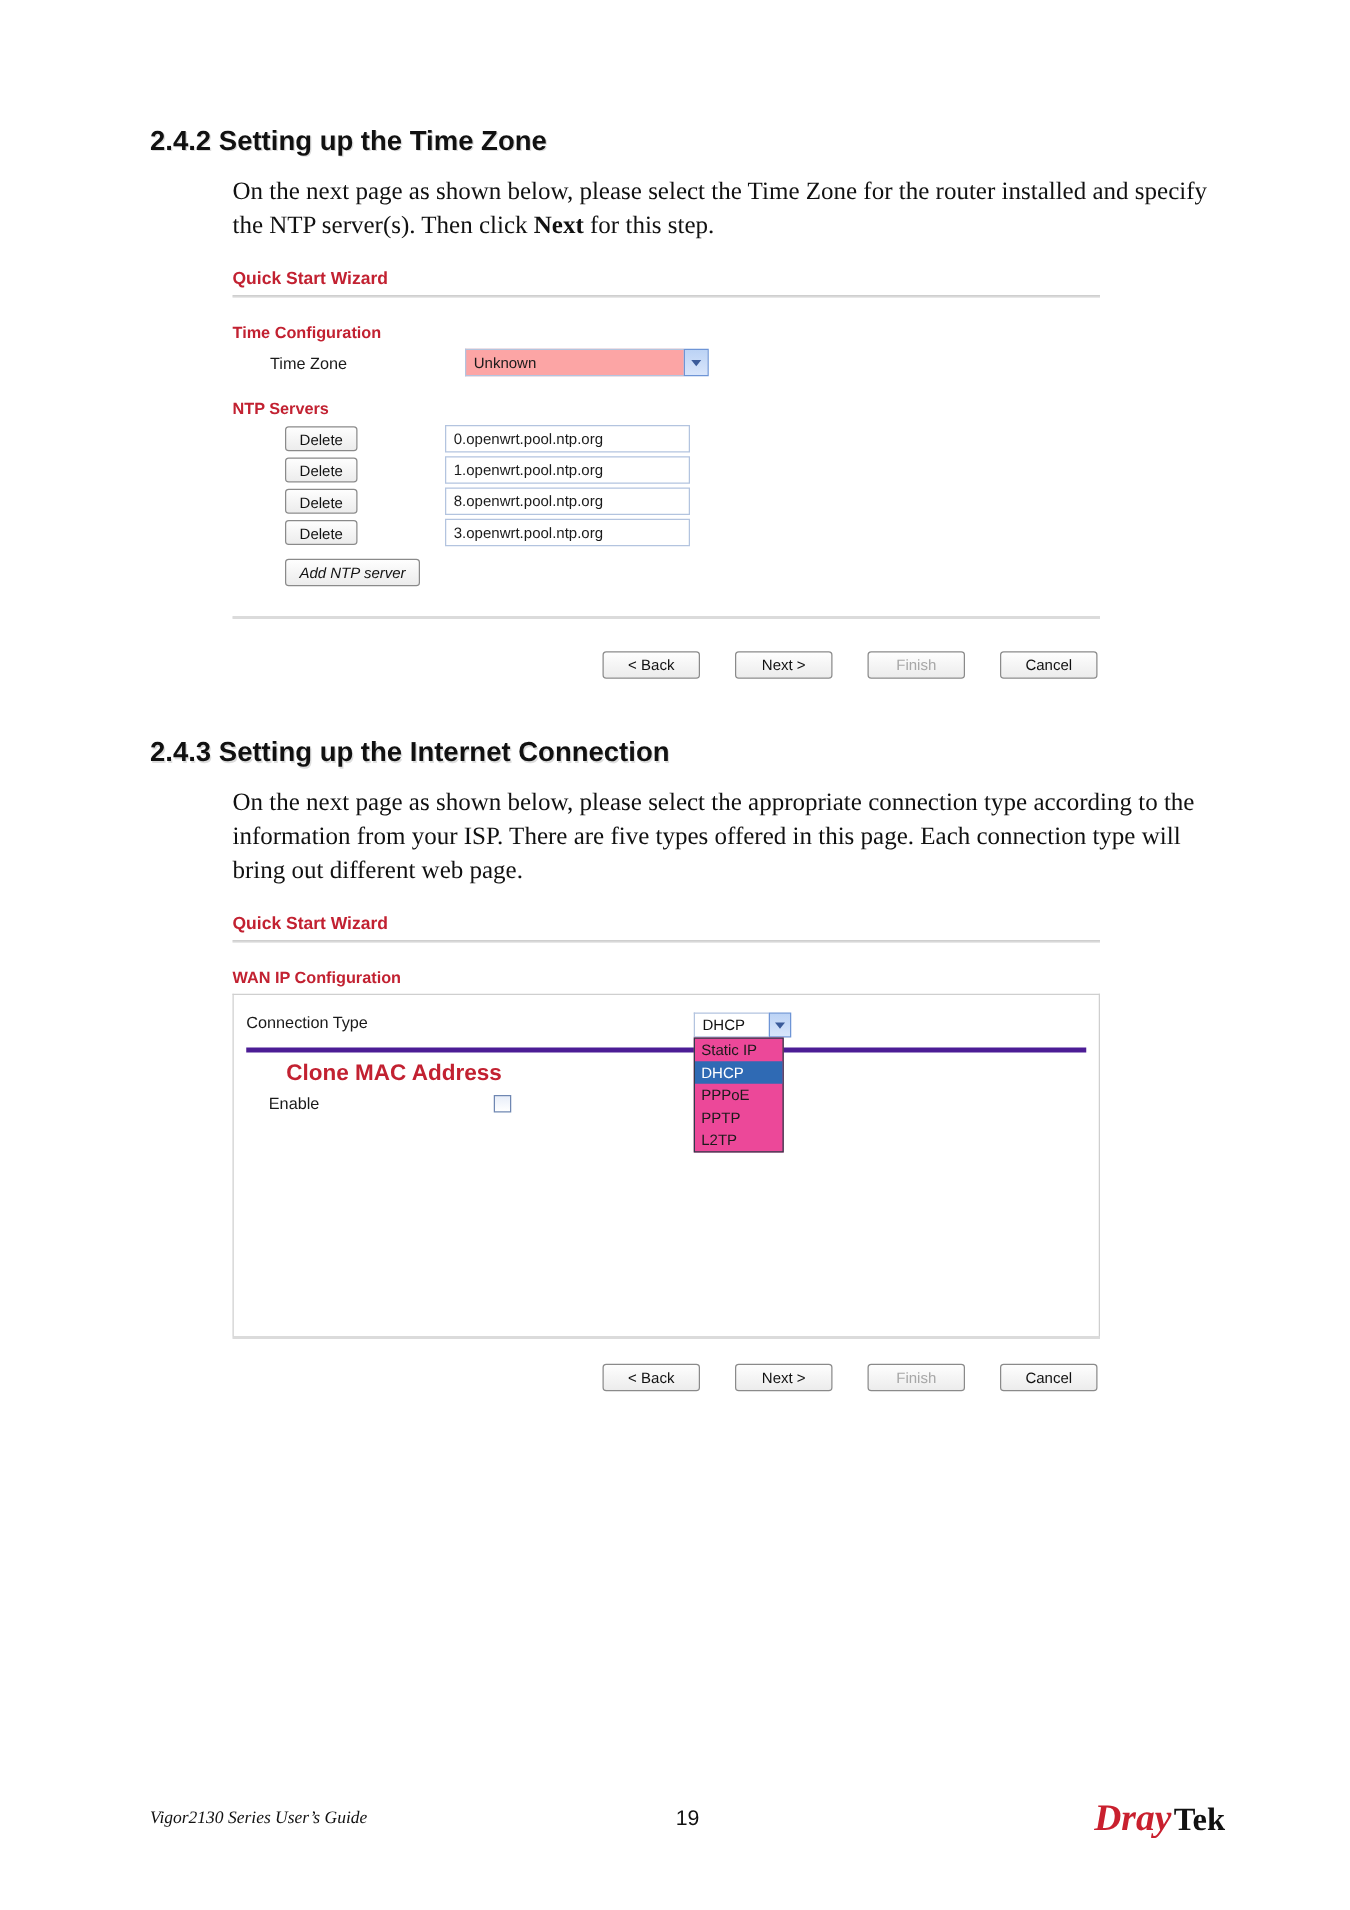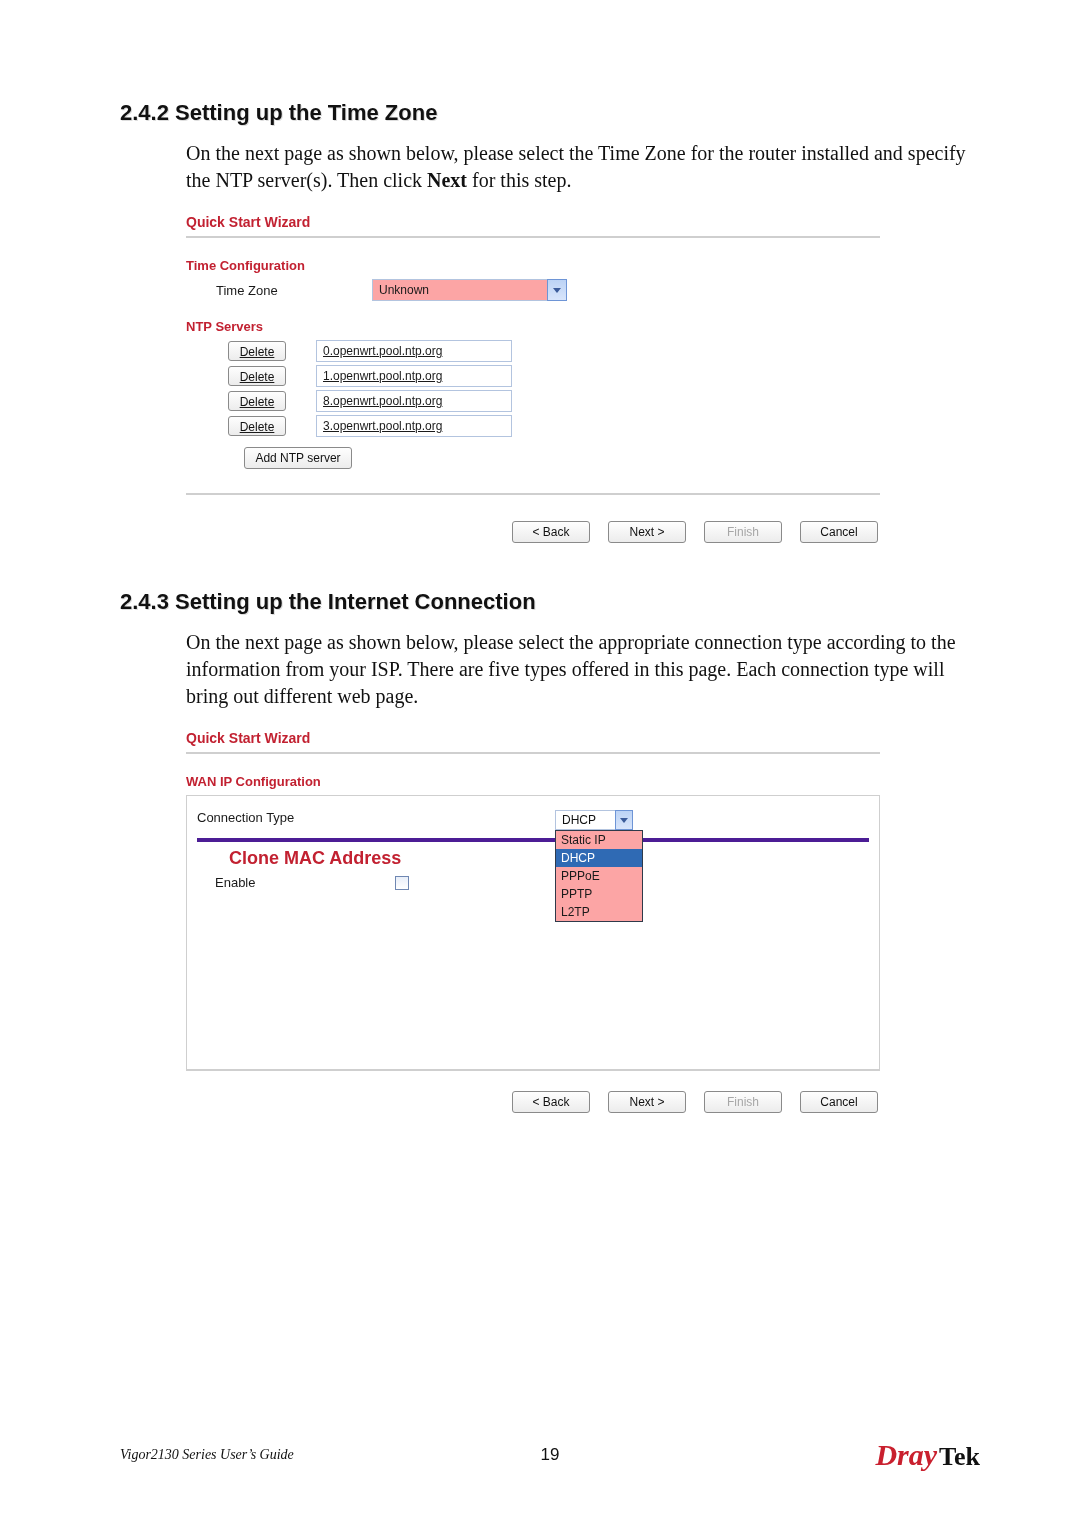--- a/index.html
+++ b/index.html
@@ -68,21 +68,21 @@
   }
   .wiz .section-label {
     color: var(--accent);
     font-weight: 700;
     font-size: 13px;
     margin: 4px 0 6px 0;
   }
   .wiz .buttonbar {
     display: flex;
     justify-content: flex-end;
-    gap: 18px;
+    gap: 28px;
     padding: 6px 2px 0;
   }
   .btn {
     font-family: Arial, Helvetica, sans-serif;
     font-size: 12px;
     padding: 2px 0;
     height: 22px;
     line-height: 16px;
     width: 78px;
     text-align: center;
@@ -122,32 +122,31 @@
     display: flex; align-items: center; justify-content: center;
   }
   .chev {
     width: 0; height: 0;
     border-left: 4px solid transparent;
     border-right: 4px solid transparent;
     border-top: 5px solid #3b5b9a;
   }
   .ntp-block { margin-left: 0; }
   .ntp-row {
-    display: flex; align-items: center; gap: 30px;
+    display: flex; align-items: center; gap: 70px;
     margin: 3px 0;
-    text-decoration: underline;
   }
   .ntp-row .btn.small { margin-left: 12px; }
   .ntp-input {
     width: 196px; height: 22px;
     border: 1px solid var(--field-border);
     background: #fff;
     padding: 3px 6px; font-size: 12px;
   }
-  .add-row { margin: 10px 0 24px 28px; }
+  .add-row { margin: 10px 0 24px 12px; font-style: italic; }
 
   
   .panel2-body {
     border: 1px solid #cfcfcf;
     border-bottom: 0;
     padding: 8px 10px 0 10px;
     min-height: 274px;
     position: relative;
   }
   .p2-row {
@@ -170,23 +169,23 @@
   .p2-select .drop {
     width: 18px; height: 20px;
     border: 1px solid var(--drop-blue-dark);
     background: linear-gradient(var(--drop-blue), #d8e5fb);
     display:flex; align-items:center; justify-content:center;
   }
   
   .dd-list {
     position: absolute;
     left: 368px; top: 34px;
-    width: 88px;
+    width: 72px;
     border: 1px solid #2f3a4a;
-    background: #fca5a5;
+    background: #ec4899;
     font-size: 12px;
     z-index: 3;
   }
   .dd-list div { padding: 1px 5px; line-height: 16px; }
   .dd-list .sel { background: var(--select-bg); color: #fff; }
 
   .clone-hdr {
     color: var(--accent);
     font-weight: 700;
     font-size: 18px;

